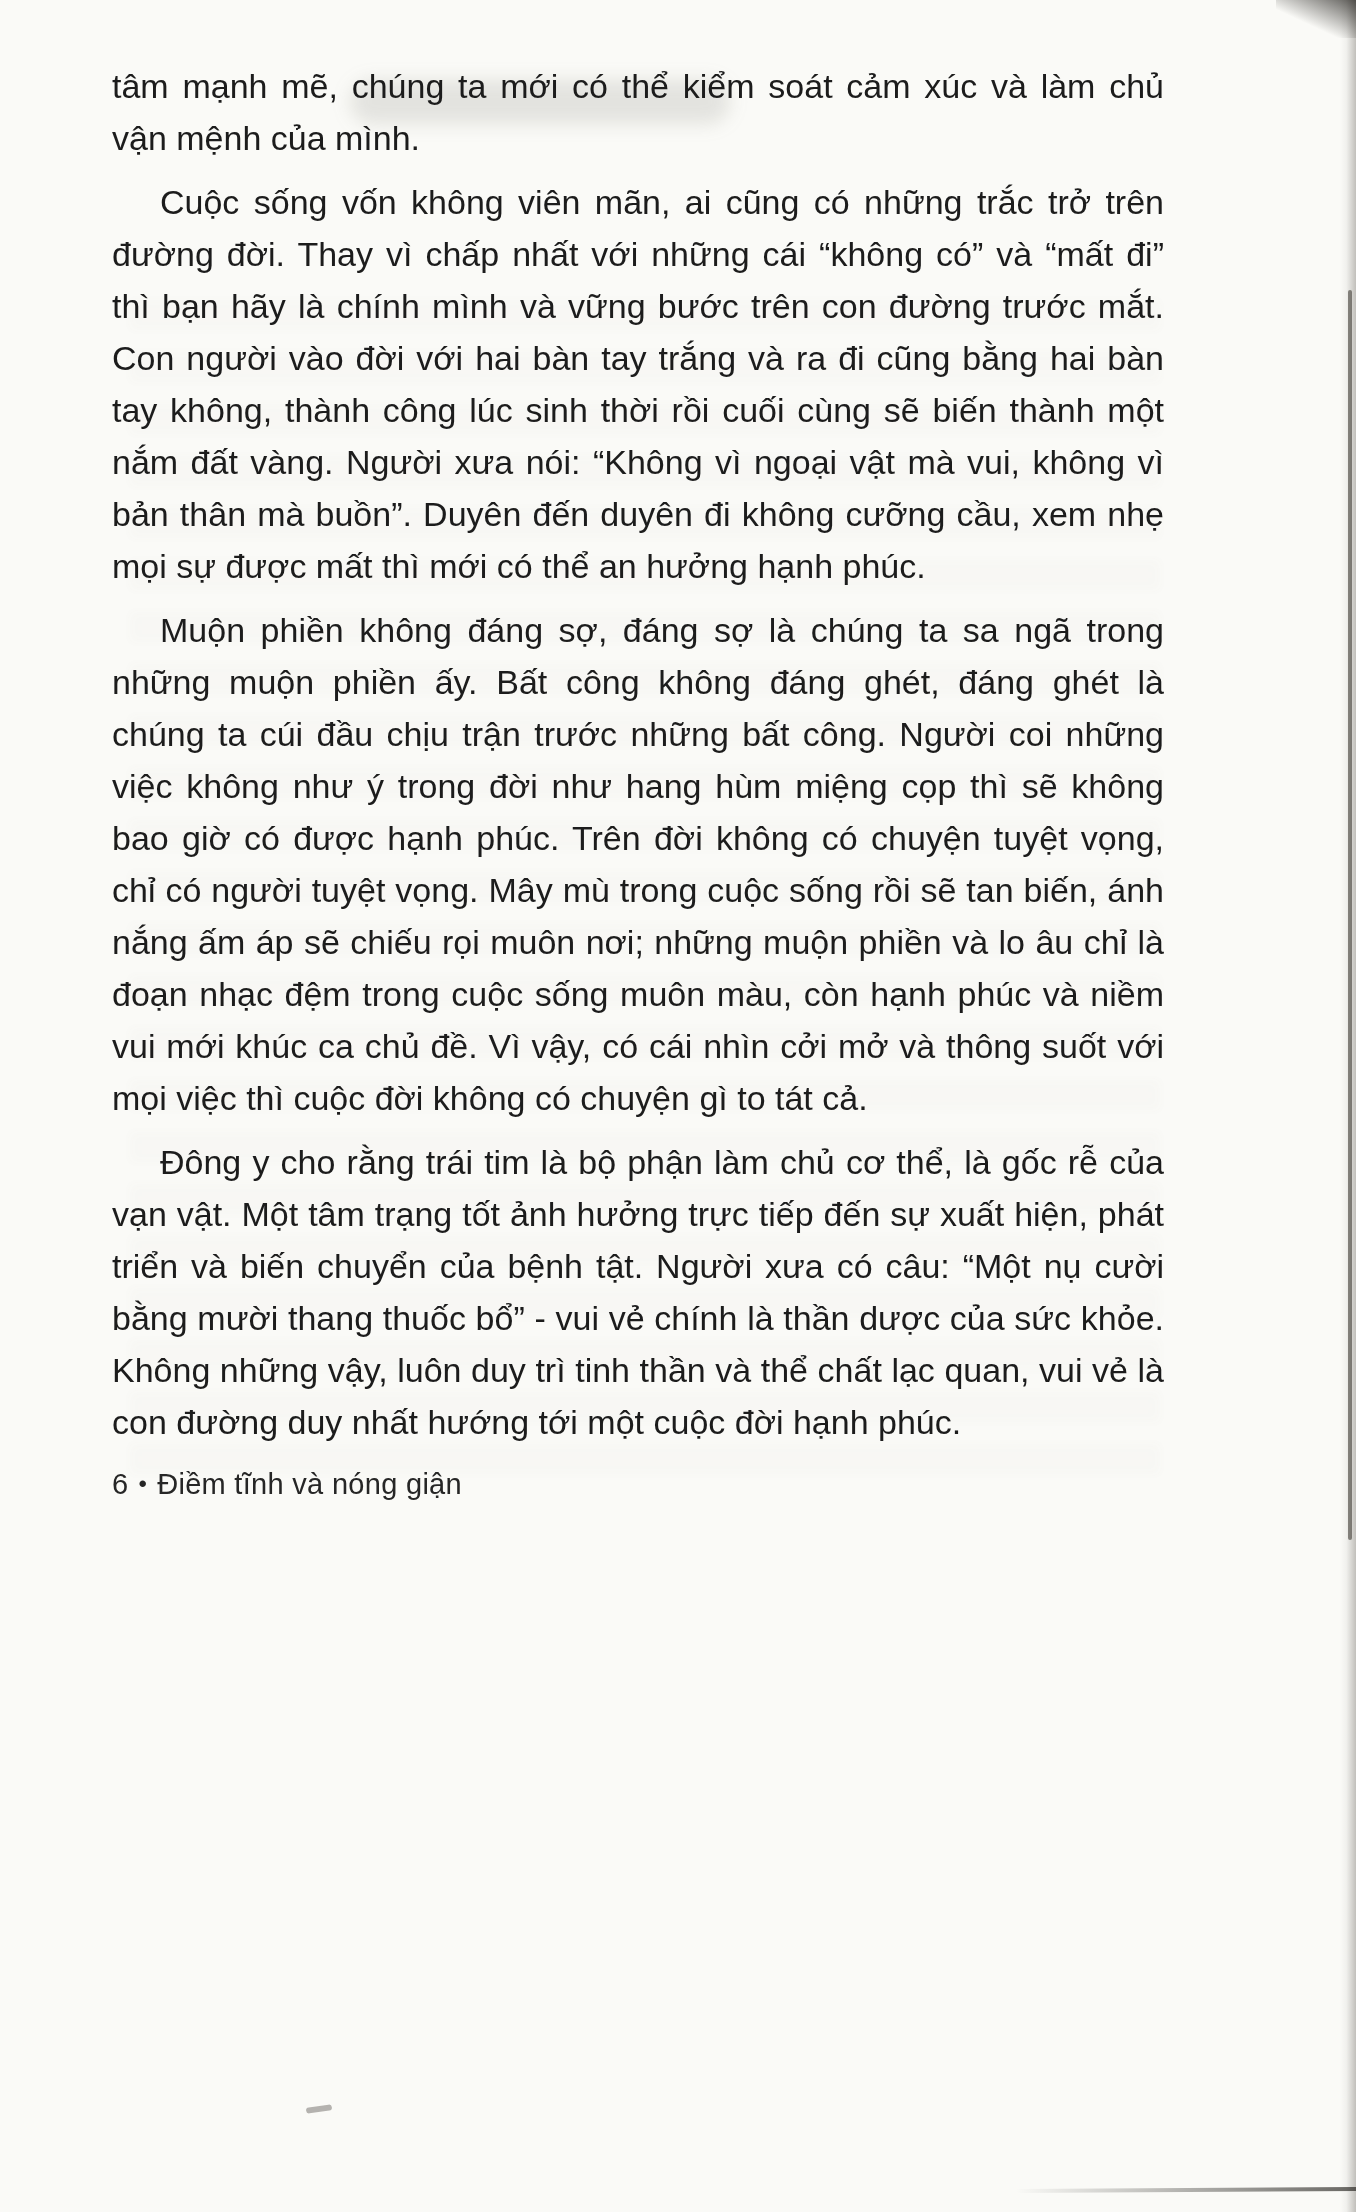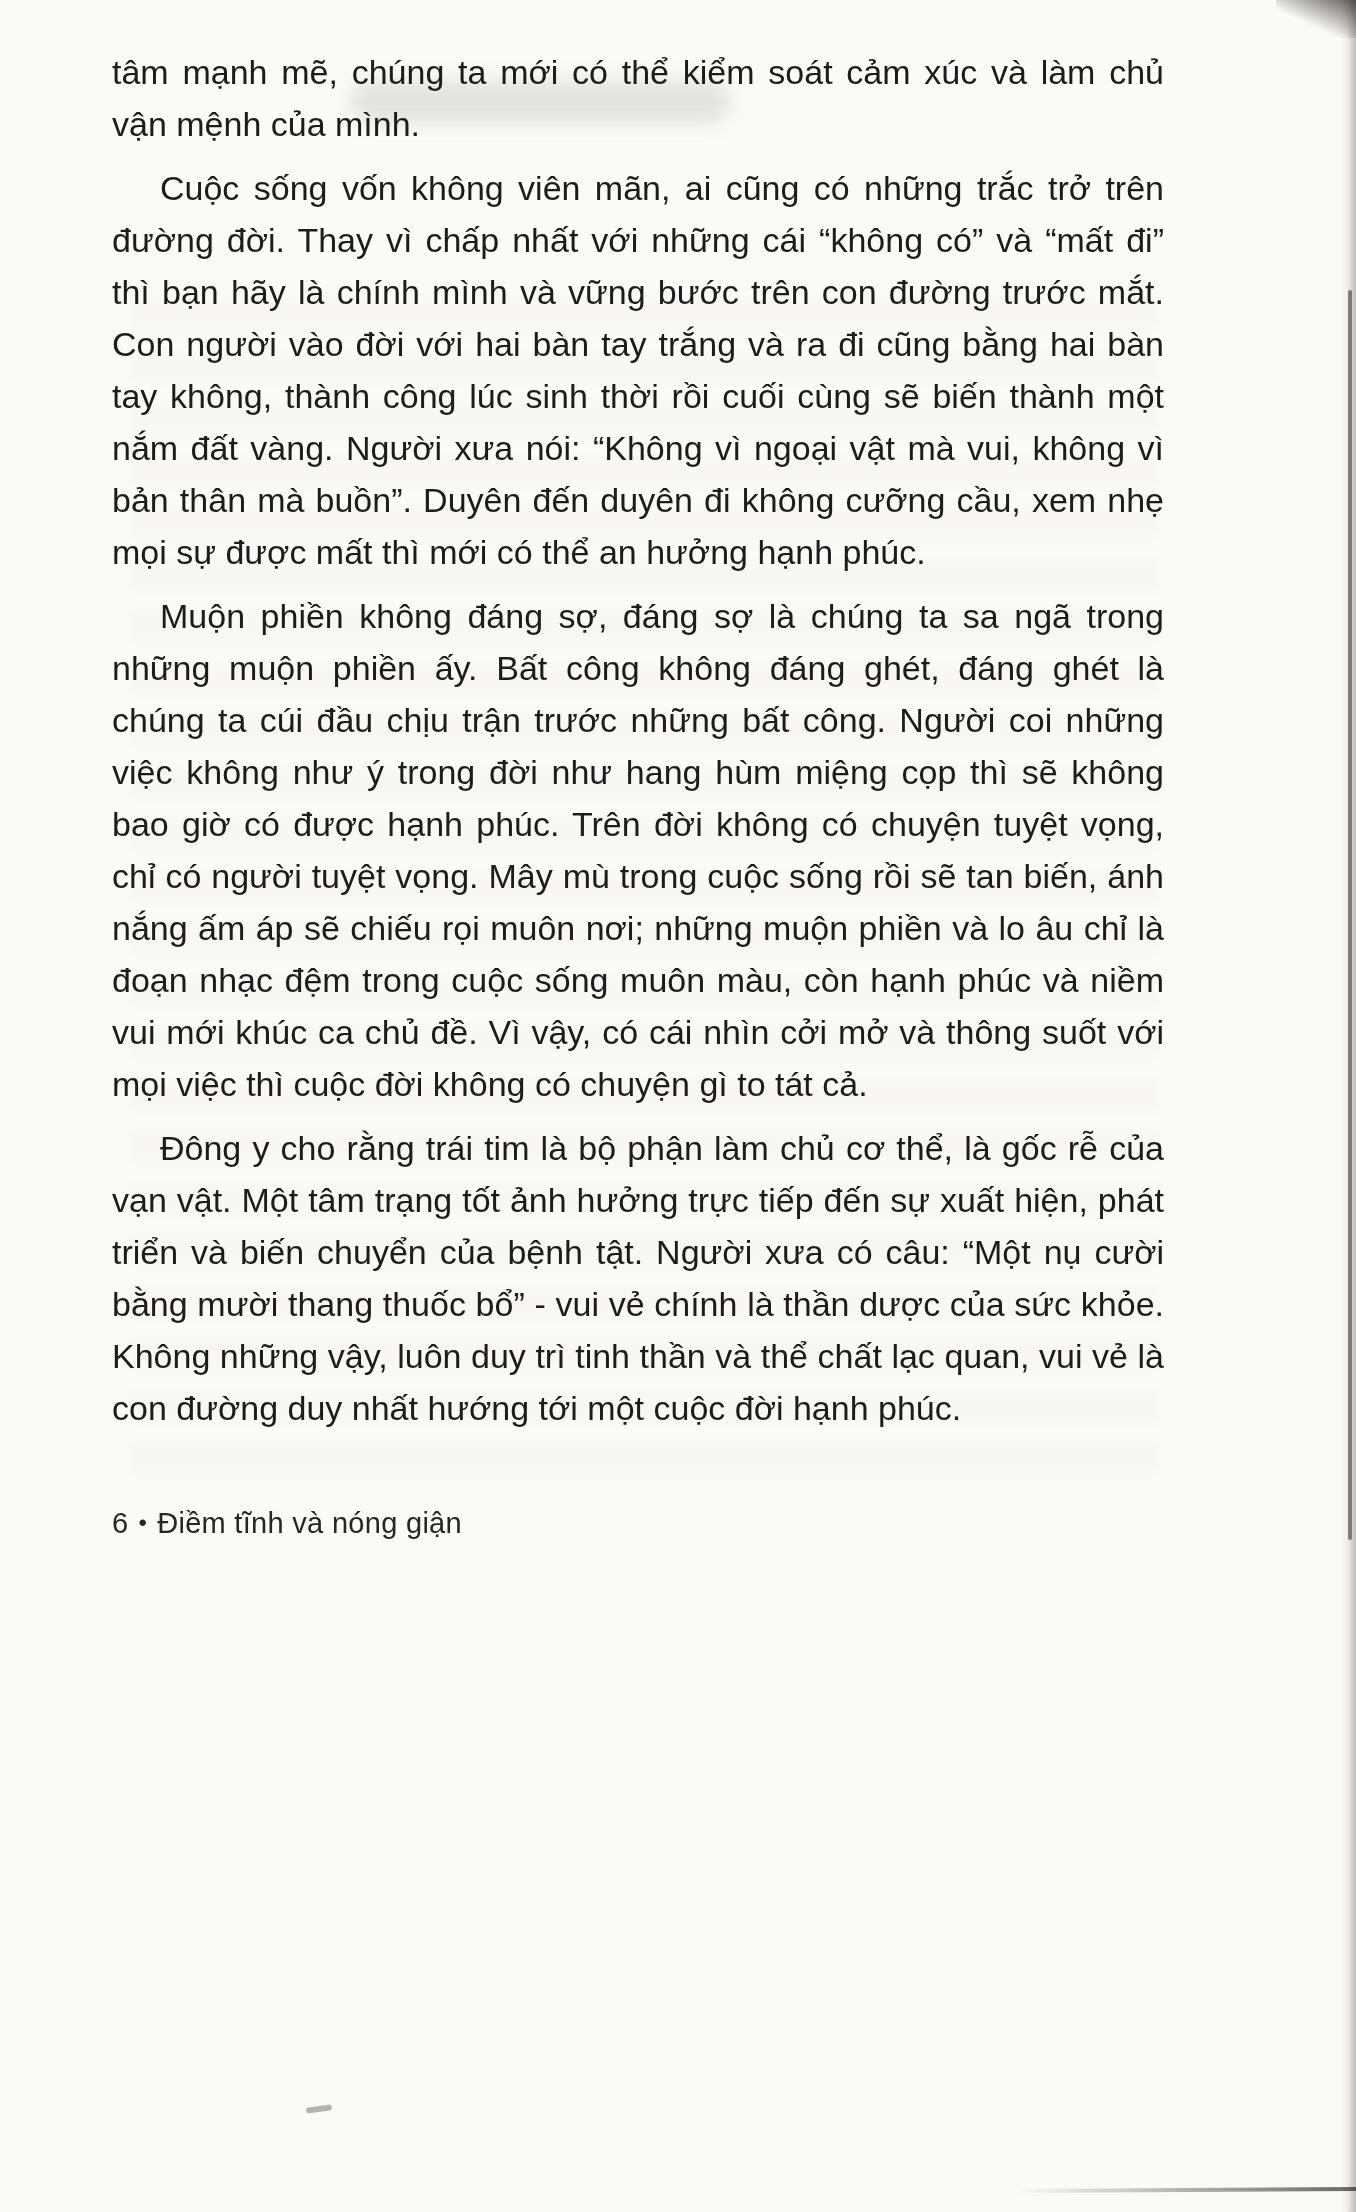--- a/index.html
+++ b/index.html
@@ -12,21 +12,21 @@
     position: relative;
     background: #fafaf7;
     font-family: "Liberation Sans", sans-serif;
     overflow: hidden;
   }
 
   
   .page-content {
     position: absolute;
     left: 112px;
-    top: 46px;
+    top: 60px;
     width: 1052px;
   }
   p.para {
     margin: 0 0 12px 0;
     font-size: 34px;
     line-height: 52px;
     color: #1c1c1c;
     text-align: justify;
   }
   p.para.indent {
@@ -34,21 +34,20 @@
   }
 
   
   .footer {
     position: absolute;
     left: 112px;
     top: 1468px;
     font-size: 29px;
     color: #262626;
     letter-spacing: 0.3px;
-    margin-top: 39px;
   }
   .footer span { display: inline-block; }
   .footer .sep { margin: 0 10px; font-size: 24px; vertical-align: 2px; }
 
   
   .bleed-overlay {
     position: absolute;
     left: 130px;
     top: 300px;
     width: 1030px;

